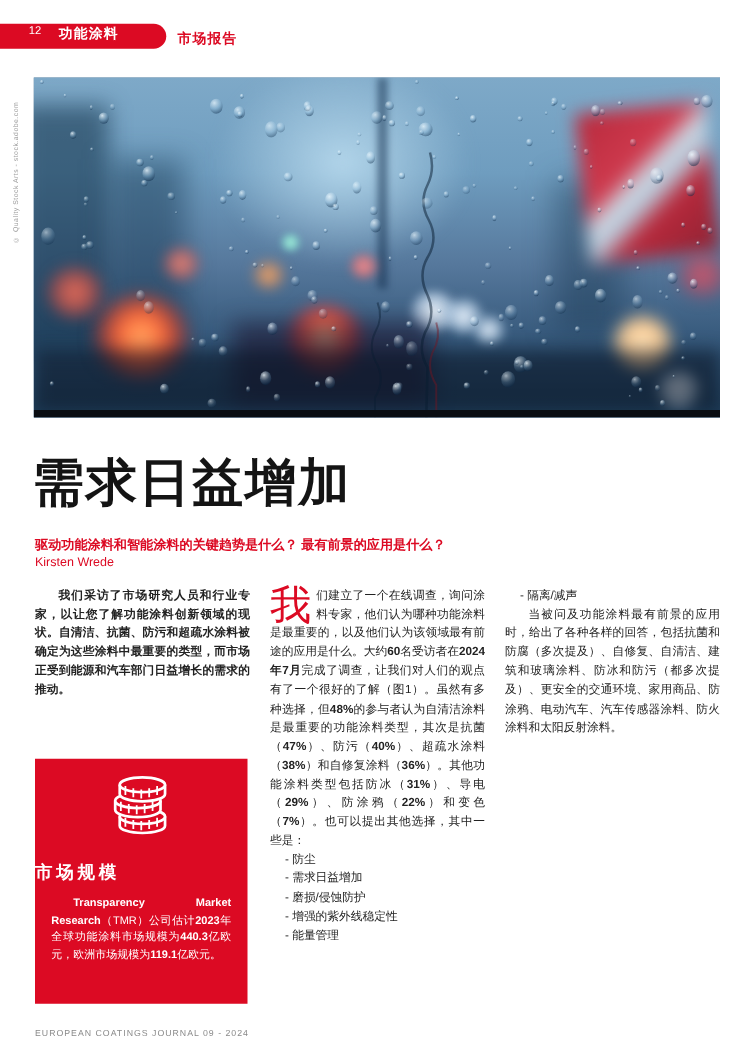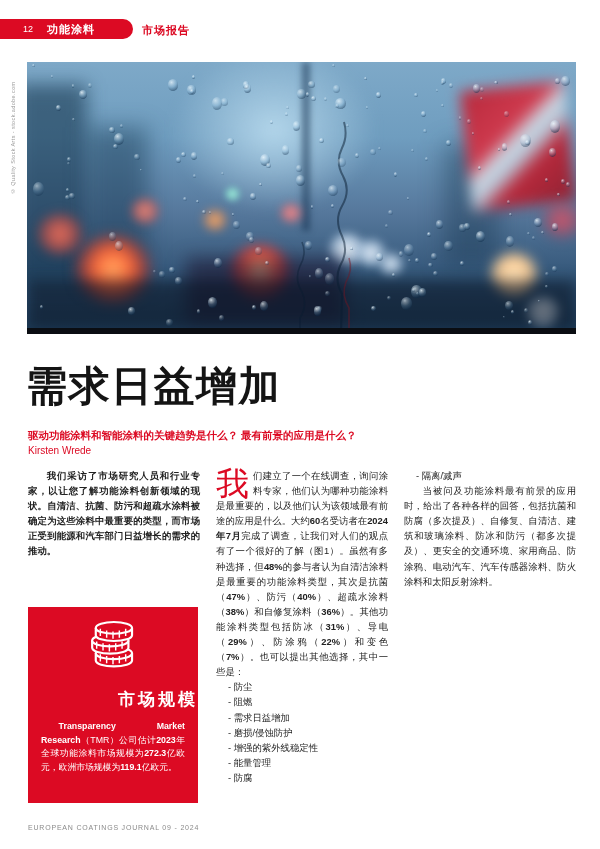--- a/index.html
+++ b/index.html
@@ -3,21 +3,21 @@
 <meta charset="utf-8">
 <style>
   html,body{margin:0;padding:0;}
   body{
     width:600px;height:849px;position:relative;background:#ffffff;overflow:hidden;
     font-family:"Liberation Sans","DejaVu Sans",sans-serif;color:#222;
   }
   
   .kicker-bar{
     position:absolute;left:0;top:19px;width:133px;height:20px;background:#dc0a23;
-    border-radius:0 10px 10px 0;display:flex;align-items:center;color:#fff;
+    border-radius:0 10px 10px 0;display:flex;align-items:flex-start;color:#fff;
   }
   .page-num{font-size:9px;margin-left:23px;font-weight:400;}
   .section-label{font-size:11px;font-weight:700;margin-left:14px;letter-spacing:1px;}
   .category-label{
     position:absolute;left:142px;top:23px;font-size:11px;font-weight:700;color:#dc0a23;letter-spacing:1px;
   }
   
   .hero{
     position:absolute;left:27px;top:62px;width:549px;height:272px;overflow:hidden;background:#4a7699;
   }
@@ -87,21 +87,21 @@
   .para-nocap{margin:0;}
   .dropcap{float:left;font-size:33px;line-height:28px;color:#dc0a23;padding:2px 4px 0 0;}
   .li{padding-left:12px;}
   .li::before{content:"- ";}
   .subhead{color:#dc0a23;font-weight:700;font-size:10px;text-align:left;margin:11px 0 7px 0;}
   
   .infobox{
     position:absolute;left:28px;top:607px;width:170px;height:196px;background:#dc0a23;color:#fff;
   }
   .infobox .icon-wrap{display:flex;justify-content:center;margin-top:13px;}
-  .infobox-title{text-align:right;font-size:17px;font-weight:700;letter-spacing:3px;margin-top:12px;}
+  .infobox-title{text-align:left;font-size:14px;font-weight:700;letter-spacing:3px;margin-top:12px;}
   .infobox-body{font-size:8.8px;line-height:13.5px;padding:9px 13px 0 13px;text-align:justify;text-indent:2em;}
   
   .footer{position:absolute;left:28px;top:824px;font-size:7px;color:#8a8a8a;letter-spacing:.8px;}
   .b{font-weight:700;}
 </style>
 </head>
 <body>
 
 <div class="kicker-bar">
   <span class="page-num">12</span>
@@ -338,33 +338,31 @@
           <ellipse cx="29" cy="22" rx="20" ry="6.5"></ellipse>
           <path d="M14 23 v8 M21 25 v8 M28 26 v8 M35 25 v8 M42 23 v8" stroke-width="1.6"></path>
           <path d="M13 8 v8 a20 6.5 0 0 0 40 0 v-8"></path>
           <ellipse cx="33" cy="8" rx="20" ry="6.5"></ellipse>
           <path d="M18 9 v8 M25 11 v8 M32 12 v8 M39 11 v8 M46 9 v8" stroke-width="1.6"></path>
         </g>
       </svg>
     </span>
   </div>
   <div class="infobox-title">市场规模</div>
-  <div class="infobox-body"><span class="b">Transparency Market Research</span><span>（TMR）公司估计</span><span class="b">2023</span><span>年全球功能涂料市场规模为</span><span class="b">272.3</span><span>亿欧元，欧洲市场规模为</span><span class="b">119.1</span><span>亿欧元。</span></div>
+  <div class="infobox-body"><span class="b">Transparency Market Research</span><span>（TMR）公司估计</span><span class="b">2023</span><span>年全球功能涂料市场规模为</span><span class="b">440.3</span><span>亿欧元，欧洲市场规模为</span><span class="b">119.1</span><span>亿欧元。</span></div>
 </aside>
 
 <div class="col col2">
   <p class="para-nocap"><span class="dropcap">我</span><span><span>们建立了一个在线调查，询问涂料专家，他们认为哪种功能涂料是最重要的，以及他们认为该领域最有前途的应用是什么。大约</span><span class="b">60</span><span>名受访者在</span><span class="b">2024年7月</span><span>完成了调查，让我们对人们的观点有了一个很好的了解（图1）。虽然有多种选择，但</span><span class="b">48%</span><span>的参与者认为自清洁涂料是最重要的功能涂料类型，其次是抗菌（</span><span class="b">47%</span><span>）、防污（</span><span class="b">40%</span><span>）、超疏水涂料（</span><span class="b">38%</span><span>）和自修复涂料（</span><span class="b">36%</span><span>）。其他功能涂料类型包括防冰（</span><span class="b">31%</span><span>）、导电（</span><span class="b">29%</span><span>）、防涂鸦（</span><span class="b">22%</span><span>）和变色（</span><span class="b">7%</span><span>）。也可以提出其他选择，其中一些是：</span></span></p>
   <div>
       <div class="li">防尘</div>
-      <div class="li">阻燃</div>
       <div class="li">需求日益增加</div>
       <div class="li">磨损/侵蚀防护</div>
       <div class="li">增强的紫外线稳定性</div>
       <div class="li">能量管理</div>
-      <div class="li">防腐</div>
     </div>
 </div>
 
 <div class="col col3">
   <div>
       <div class="li">隔离/减声</div>
     </div>
   <p class="para">当被问及功能涂料最有前景的应用时，给出了各种各样的回答，包括抗菌和防腐（多次提及）、自修复、自清洁、建筑和玻璃涂料、防冰和防污（都多次提及）、更安全的交通环境、家用商品、防涂鸦、电动汽车、汽车传感器涂料、防火涂料和太阳反射涂料。</p>
 </div>
 

